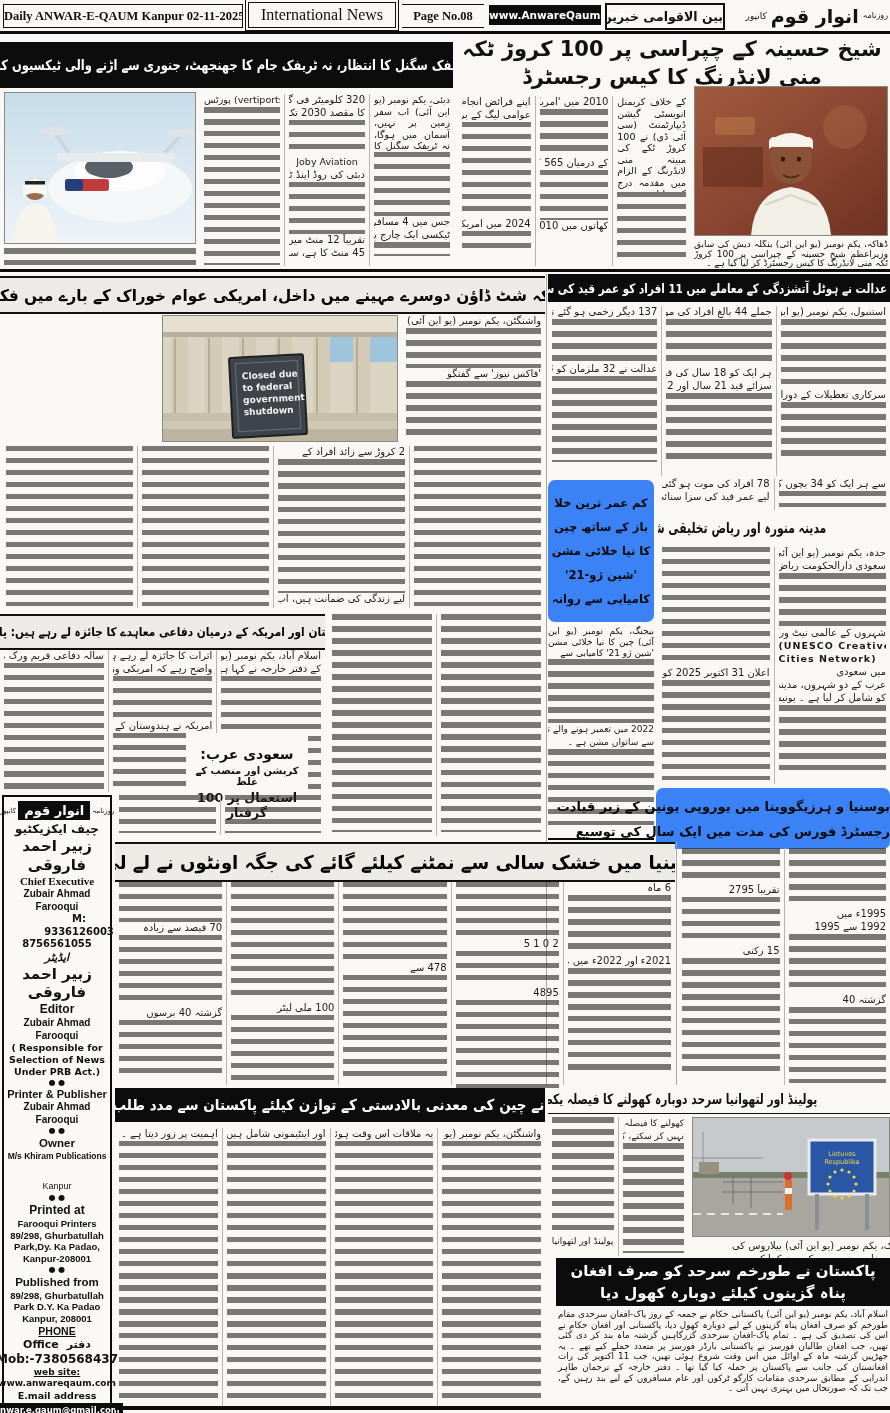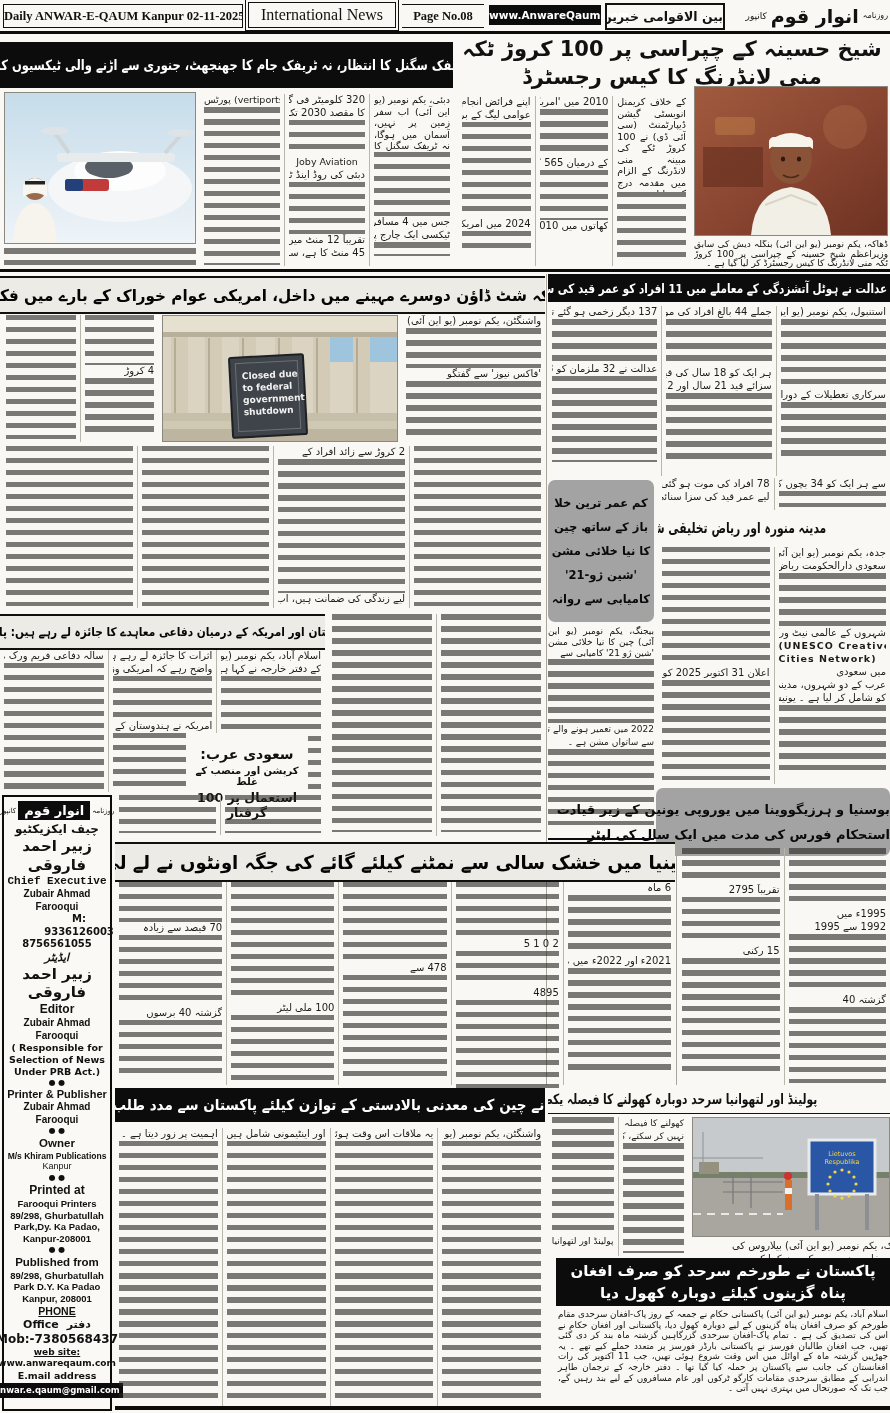--- a/index.html
+++ b/index.html
@@ -14,21 +14,21 @@
   .cols .c + .c{border-right:1px solid #b9b5ab;}
   .bl{font-size:10px;line-height:12px;white-space:nowrap;overflow:hidden;color:#1c1b19;margin:0 0 1px 0;}
   .bl.en{font-size:9.5px;}
   .band{display:flex;align-items:center;justify-content:center;font-weight:bold;overflow:hidden;}
   .band-black{background:#0c0c0c;color:#fff;}
   .band-gray{background:#edebe5;border-top:2.5px solid #101010;border-bottom:2.5px solid #101010;color:#050505;}
   .fitx{white-space:nowrap;display:inline-block;}
   .serif{font-family:"Liberation Serif",serif;}
   .hr{background:#0c0c0c;}
   .vr{background:#a9a59b;width:1px;}
-  .graybox{background:#a3a3a3;color:#0a0a0a;font-weight:bold;text-align:center;border-radius:7px;}
+  .graybox{background:#3b82f6;color:#0a0a0a;font-weight:bold;text-align:center;border-radius:7px;}
   .photo{border:1px solid #8a887f;box-sizing:border-box;background:#ccc;}
   
   #imprint{box-sizing:border-box;border:2.5px solid #0c0c0c;background:#faf9f5;text-align:center;
            padding:4px 2px;display:flex;flex-direction:column;align-items:center;}
   #imprint .l{line-height:1.25;}
   .b{font-weight:bold;}
   .un{text-decoration:underline;}
 </style>
 </head>
 <body>
@@ -197,30 +197,20 @@
         <rect x="68" y="40" width="74" height="80" rx="2" fill="#3f444a" stroke="#1e2124" stroke-width="2"></rect>
         <rect x="74" y="46" width="62" height="68" fill="none" stroke="#6a7077" stroke-width="1"></rect>
         <text x="80" y="62" font-size="9" font-weight="bold" fill="#f2f2f2" font-family="DejaVu Sans">Closed due</text>
         <text x="80" y="74" font-size="9" font-weight="bold" fill="#f2f2f2" font-family="DejaVu Sans">to federal</text>
         <text x="80" y="86" font-size="9" font-weight="bold" fill="#f2f2f2" font-family="DejaVu Sans">government</text>
         <text x="80" y="98" font-size="9" font-weight="bold" fill="#f2f2f2" font-family="DejaVu Sans">shutdown</text>
       </g>
     </svg>
   </div>
 
-  <div class="abs u cols" style="left:2px;top:315px;width:156px;height:127px;">
-    <div class="c">
-      <div class="fx" style="height:50px;"></div>
-      <div class="bl">4 کروڑ</div>
-      <div class="fx" style="height:60px;"></div>
-    </div>
-    <div class="c">
-      <div class="fx" style="height:124px;"></div>
-    </div>
-  </div>
 
   <div class="abs u cols" style="left:402px;top:315px;width:143px;height:127px;">
     <div class="c">
       <div class="bl">واشنگٹن، یکم نومبر (یو این آئی)</div>
       <div class="fx" style="height:40px;"></div>
       <div class="bl">'فاکس نیوز' سے گفتگو</div>
       <div class="fx" style="height:58px;"></div>
     </div>
   </div>
 
@@ -350,24 +340,24 @@
       <div class="bl">کو شامل کر لیا ہے ۔ یونیسکو کی جانب سے</div>
       <div class="fx" style="height:70px;"></div>
     </div>
     <div class="c">
       <div class="fx" style="height:120px;"></div>
       <div class="bl">اعلان 31 اکتوبر 2025 کو کیا گیا</div>
       <div class="fx" style="height:100px;"></div>
     </div>
   </div>
 
-  <div class="abs u graybox" style="left:656px;top:788px;width:234px;height:68px;font-size:13px;line-height:25px;
+  <div class="abs u graybox" style="left:656px;top:788px;width:234px;height:61px;font-size:13px;line-height:25px;
        display:flex;flex-direction:column;justify-content:center;">
     <div style="white-space:nowrap;">بوسنیا و ہرزیگووینا میں یوروپی یونین کے زیر قیادت</div>
-    <div style="white-space:nowrap;">استحکام فورس کی مدت میں ایک سال کی لیٹر</div>
+    <div style="white-space:nowrap;">رجسٹرڈ فورس کی مدت میں ایک سال کی توسیع</div>
   </div>
   <div class="abs u cols" style="left:678px;top:848px;width:212px;height:237px;">
     <div class="c">
       <div class="fx" style="height:60px;"></div>
       <div class="bl">1995ء میں</div>
       <div class="bl">1992 سے 1995</div>
       <div class="fx" style="height:60px;"></div>
       <div class="bl">گزشتہ 40</div>
       <div class="fx" style="height:76px;"></div>
     </div>
@@ -381,38 +371,38 @@
   </div>
 
   <div id="imprint" class="abs" style="left:2px;top:795px;width:110px;height:616px;">
     <div class="u" style="display:flex;align-items:center;gap:2px;margin-bottom:2px;">
       <span style="font-size:7px;">روزنامہ</span>
       <span class="b" style="background:#0c0c0c;color:#fff;font-size:13px;padding:2px 6px;white-space:nowrap;">انوار قوم</span>
       <span style="font-size:7px;">کانپور</span>
     </div>
     <div class="l u b" style="font-size:12px;">چیف ایکزیکٹیو</div>
     <div class="l u b" style="font-size:15px;">زبیر احمد فاروقی</div>
-    <div class="l b" style="font-size:11px;font-family:Liberation Mono, monospace;">Chief Executive</div>
+    <div class="l b" style="font-size:11px;font-family:Liberation Serif, serif;">Chief Executive</div>
     <div class="l b" style="font-size:10px;font-family:'Liberation Sans',sans-serif;">Zubair Ahmad Farooqui</div>
     <div class="l b" style="font-size:10px;padding-left:44px;">M: 9336126003</div>
     <div class="l b" style="font-size:10px;">8756561055</div>
     <div class="l u b" style="font-size:11px;font-style:italic;">ایڈیٹر</div>
     <div class="l u b" style="font-size:15px;">زبیر احمد فاروقی</div>
     <div class="l b" style="font-size:12px;font-family:'Liberation Sans',sans-serif;">Editor</div>
     <div class="l b" style="font-size:10px;font-family:'Liberation Sans',sans-serif;">Zubair Ahmad Farooqui</div>
     <div class="l b" style="font-size:9.5px;">( Responsible for</div>
     <div class="l b" style="font-size:9.5px;">Selection of News</div>
     <div class="l b" style="font-size:9.5px;">Under PRB Act.)</div>
     <div class="l" style="font-size:8px;">● ●</div>
     <div class="l b" style="font-size:11px;font-family:'Liberation Sans',sans-serif;">Printer &amp; Publisher</div>
     <div class="l b" style="font-size:10px;font-family:'Liberation Sans',sans-serif;">Zubair Ahmad Farooqui</div>
     <div class="l" style="font-size:8px;">● ●</div>
     <div class="l b" style="font-size:11.5px;font-family:'Liberation Sans',sans-serif;">Owner</div>
     <div class="l b" style="font-size:8.5px;font-family:'Liberation Sans',sans-serif;">M/s Khiram Publications</div>
-    <div class="l" style="font-size:9px;font-family:'Liberation Sans',sans-serif;">Kanpur</div>
+    <div class="l" style="font-size:9px;font-family:'Liberation Sans',sans-serif;margin-top:20px;">Kanpur</div>
     <div class="l" style="font-size:8px;">● ●</div>
     <div class="l b" style="font-size:12px;font-family:'Liberation Sans',sans-serif;">Printed at</div>
     <div class="l b" style="font-size:9.5px;font-family:'Liberation Sans',sans-serif;">Farooqui Printers</div>
     <div class="l b" style="font-size:9.5px;font-family:'Liberation Sans',sans-serif;">89/298, Ghurbatullah</div>
     <div class="l b" style="font-size:9.5px;font-family:'Liberation Sans',sans-serif;">Park,Dy. Ka Padao,</div>
     <div class="l b" style="font-size:9.5px;font-family:'Liberation Sans',sans-serif;">Kanpur-208001</div>
     <div class="l" style="font-size:8px;">● ●</div>
     <div class="l b" style="font-size:11.5px;font-family:'Liberation Sans',sans-serif;">Published from</div>
     <div class="l b" style="font-size:9.5px;font-family:'Liberation Sans',sans-serif;">89/298, Ghurbatullah</div>
     <div class="l b" style="font-size:9.5px;font-family:'Liberation Sans',sans-serif;">Park D.Y. Ka Padao</div>

